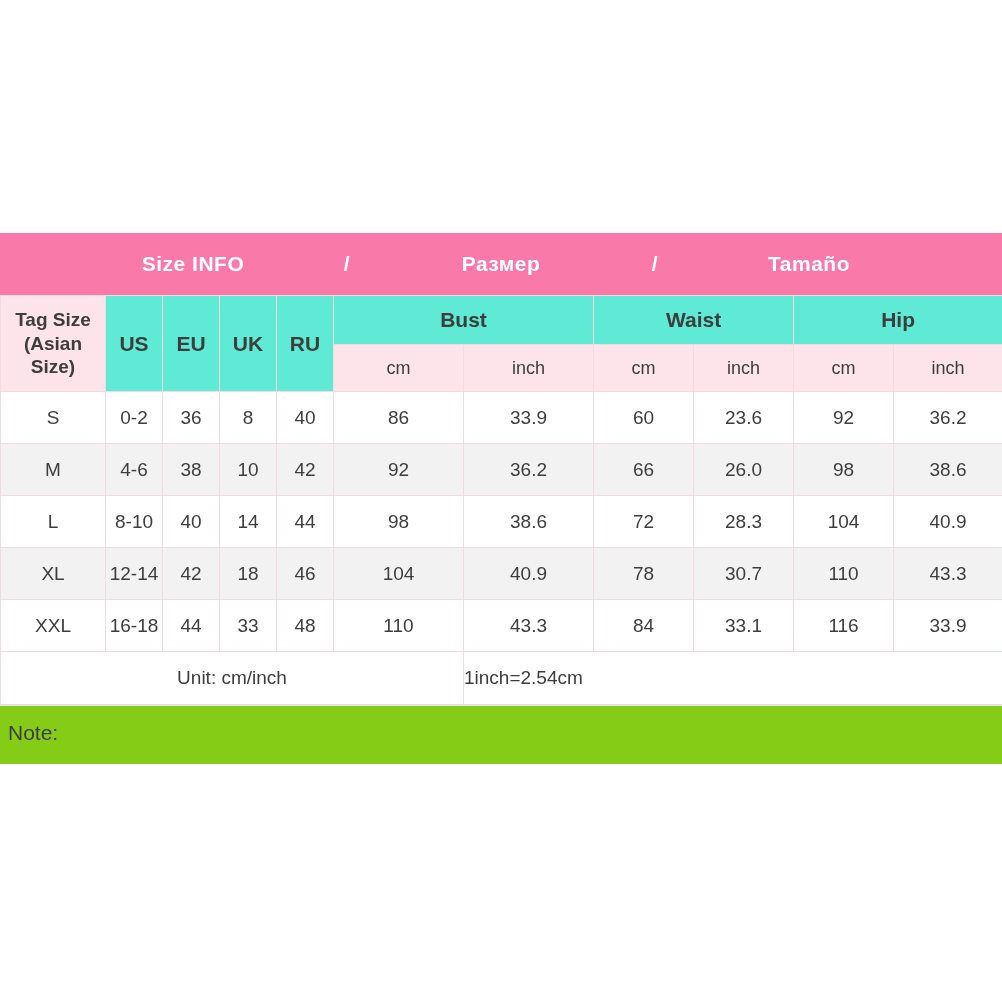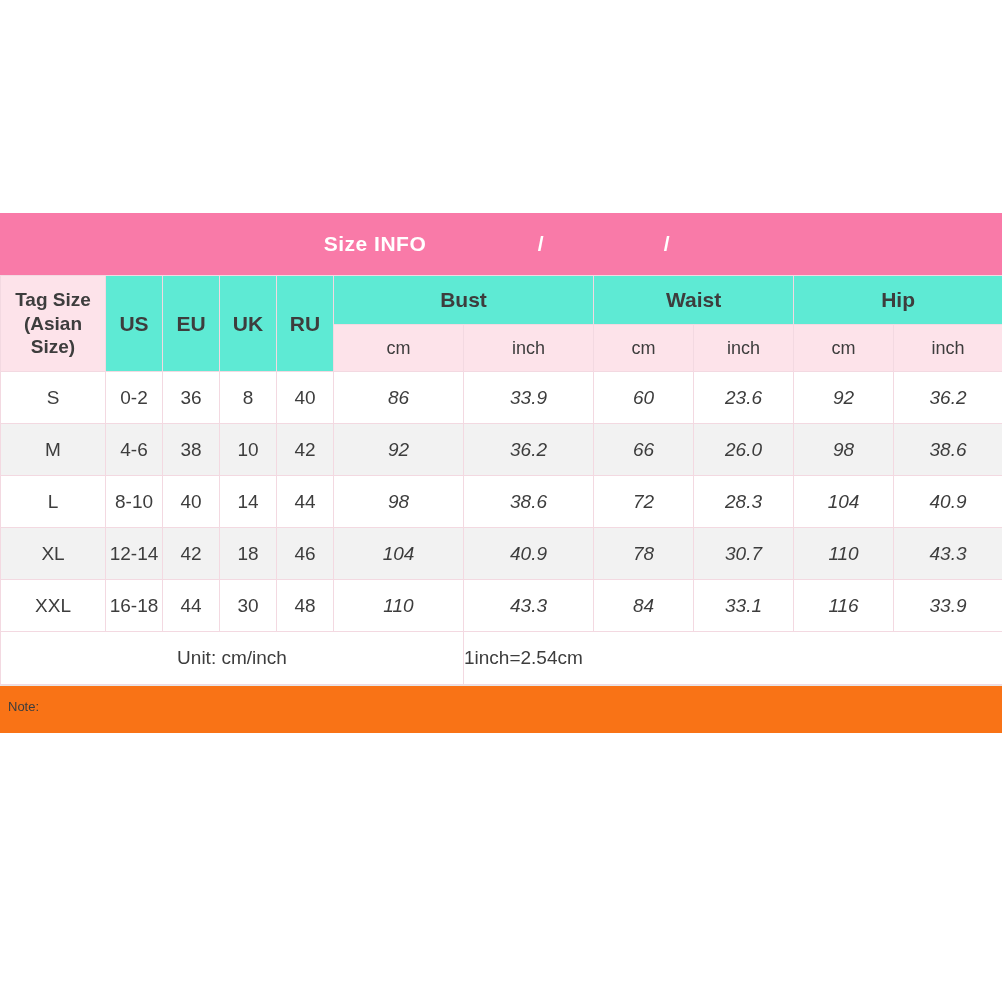--- a/index.html
+++ b/index.html
@@ -29,25 +29,26 @@
     width: 1002px;
   }
 
   
   .title-bar {
     height: 62px;
     background: #f97aa8;
     display: flex;
     align-items: center;
     justify-content: center;
-    gap: 16px;
+    gap: 4px;
     color: #ffffff;
     font-size: 21px;
     font-weight: bold;
     letter-spacing: 0.5px;
+    margin-top: 20px;
   }
   .title-bar .t-seg {
     display: inline-block;
     text-align: center;
   }
   .title-bar .t-seg.lang { min-width: 190px; }
   .title-bar .t-seg.sep  { min-width: 110px; font-weight: bold; }
 
   
   table.size-table {
@@ -85,57 +86,59 @@
     line-height: 1.25;
   }
   .hdr-tag .l2 { display: block; }
 
   
   tr.row-odd td { background: #ffffff; height: 51px; }
   tr.row-even td { background: #f2f2f2; height: 51px; }
 
   td.col-tag   { font-size: 19px; }
   td.col-num   { font-size: 18px; }
-  td.col-meas  { font-size: 19px; font-style: italic; }
+  td.col-meas  { font-size: 19px; }
 
   
   .unit-row td {
     background: #ffffff;
     height: 52px;
     font-size: 20px;
     color: #4a4a4a;
     border-left: none;
     border-right: none;
   }
   .unit-row td.u1 { text-align: center; }
   .unit-row td.u2 { text-align: left; }
 
   
   .note {
-    background: #f97316;
+    background: #84cc16;
     padding: 12px 8px 14px 8px;
-    font-size: 13px;
+    font-size: 21px;
     line-height: 1.45;
     color: #3d3d3d;
     border-top: 1px solid #e6e6e6;
   }
   .note .note-title { margin-bottom: 2px; }
   .note .note-body { }
 </style>
 </head>
 <body>
 
 <div class="page">
 
   <div class="chart-wrap">
 
     <div class="title-bar">
       <span class="t-seg lang">Size INFO</span>
       <span class="t-seg sep">/</span>
+      <span class="t-seg lang">Размер</span>
       <span class="t-seg sep">/</span>
+      <span class="t-seg lang">Tamaño</span>
     </div>
 
     <table class="size-table">
       <colgroup>
         <col style="width:105px">
         <col style="width:57px">
         <col style="width:57px">
         <col style="width:57px">
         <col style="width:57px">
         <col style="width:130px">
@@ -218,21 +221,21 @@
           <td class="col-meas">40.9</td>
           <td class="col-meas">78</td>
           <td class="col-meas">30.7</td>
           <td class="col-meas">110</td>
           <td class="col-meas">43.3</td>
         </tr>
         <tr class="row-odd">
           <td class="col-tag">XXL</td>
           <td class="col-num">16-18</td>
           <td class="col-num">44</td>
-          <td class="col-num">30</td>
+          <td class="col-num">33</td>
           <td class="col-num">48</td>
           <td class="col-meas">110</td>
           <td class="col-meas">43.3</td>
           <td class="col-meas">84</td>
           <td class="col-meas">33.1</td>
           <td class="col-meas">116</td>
           <td class="col-meas">33.9</td>
         </tr>
         <tr class="unit-row">
           <td class="u1" colspan="6">Unit: cm/inch</td>

